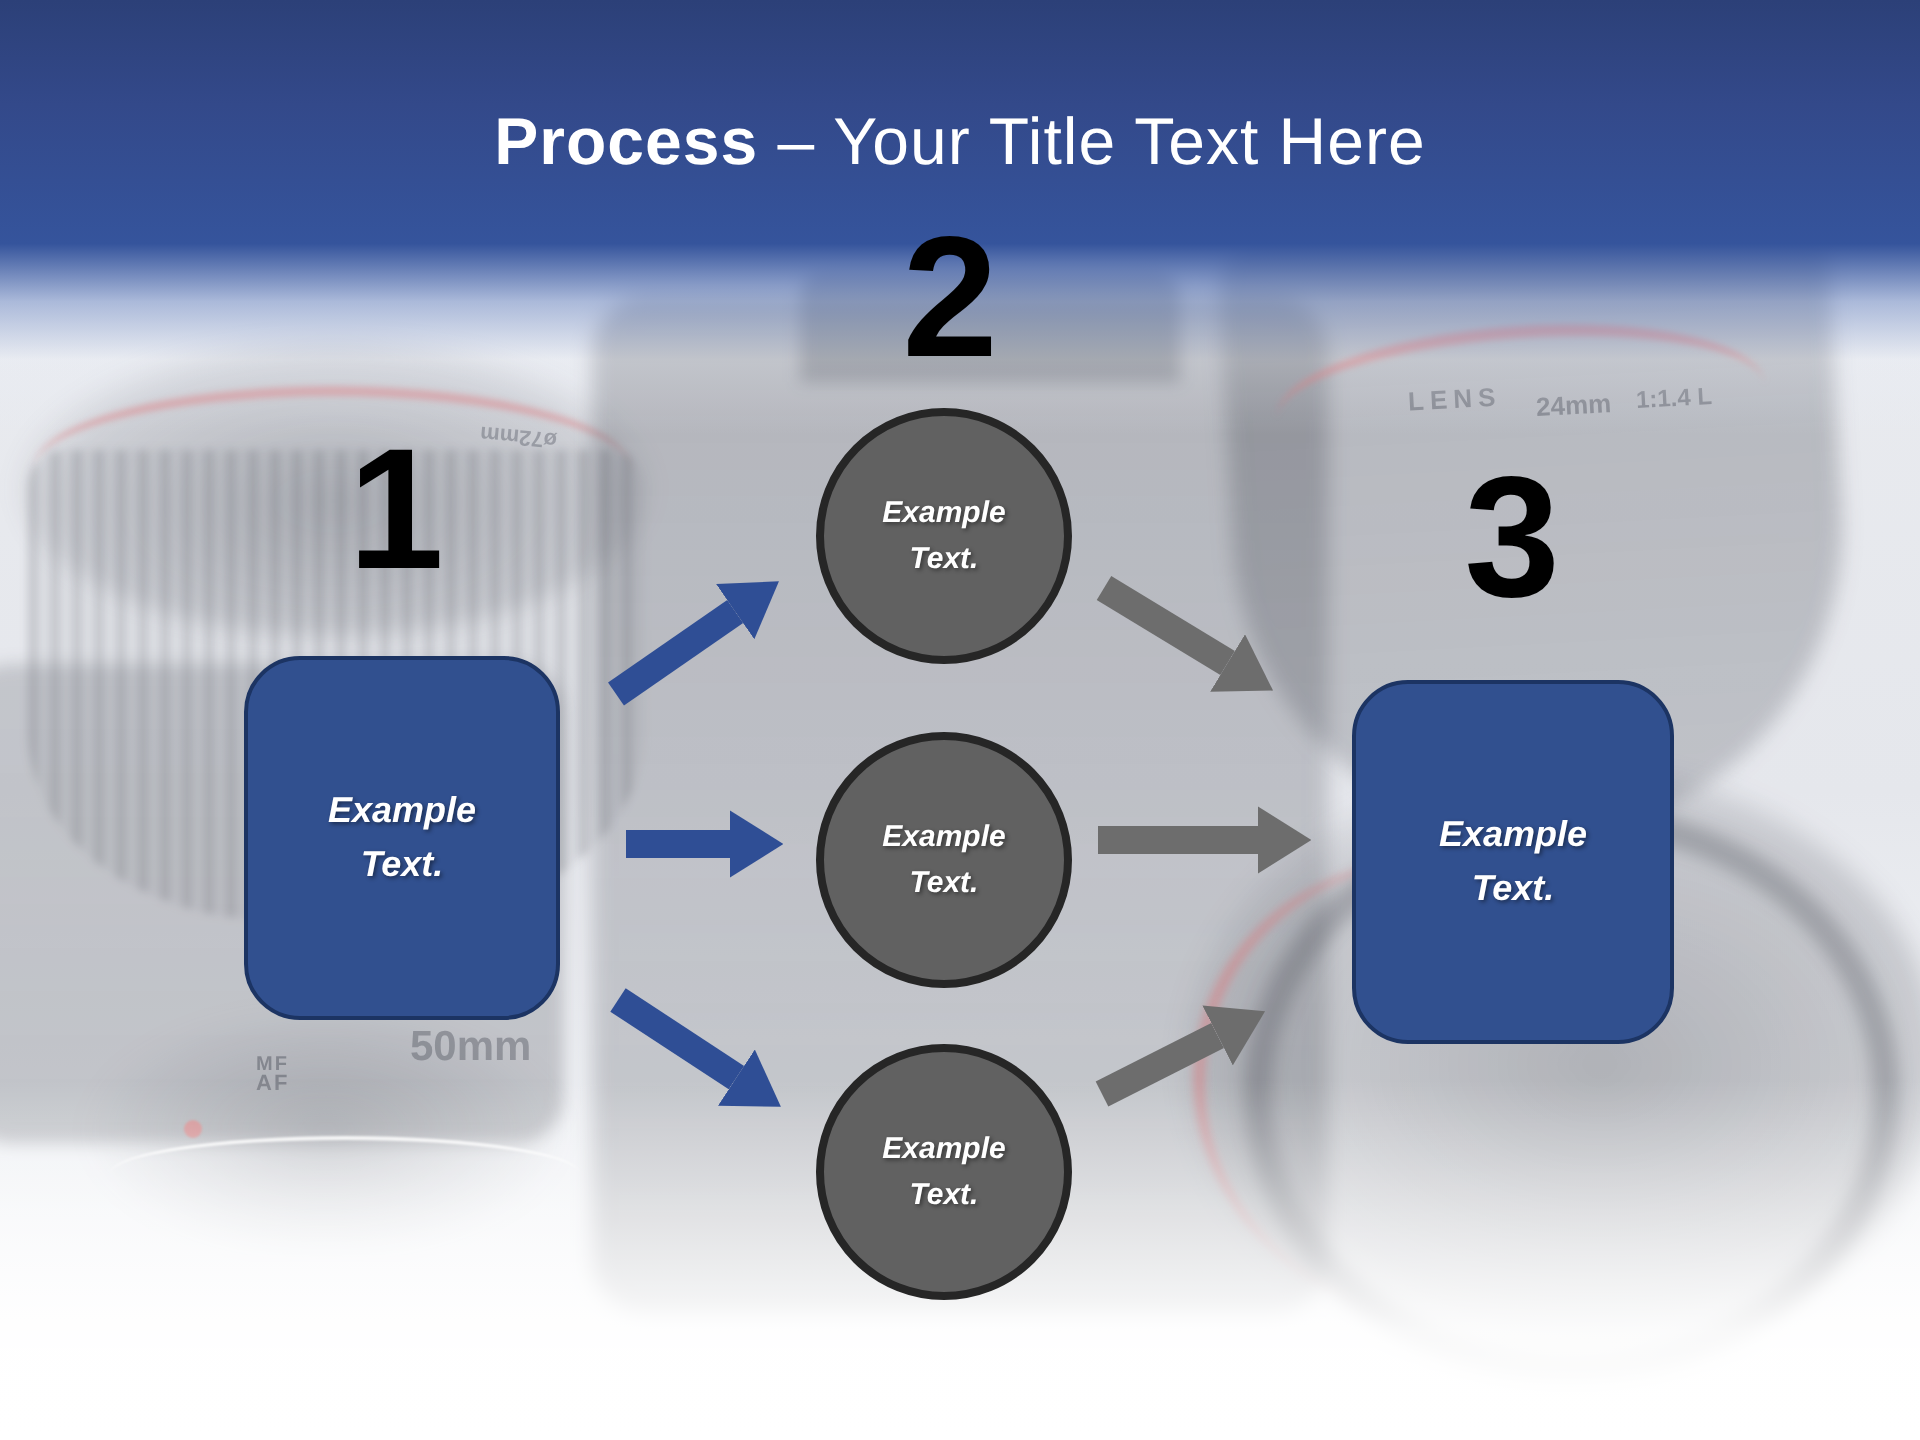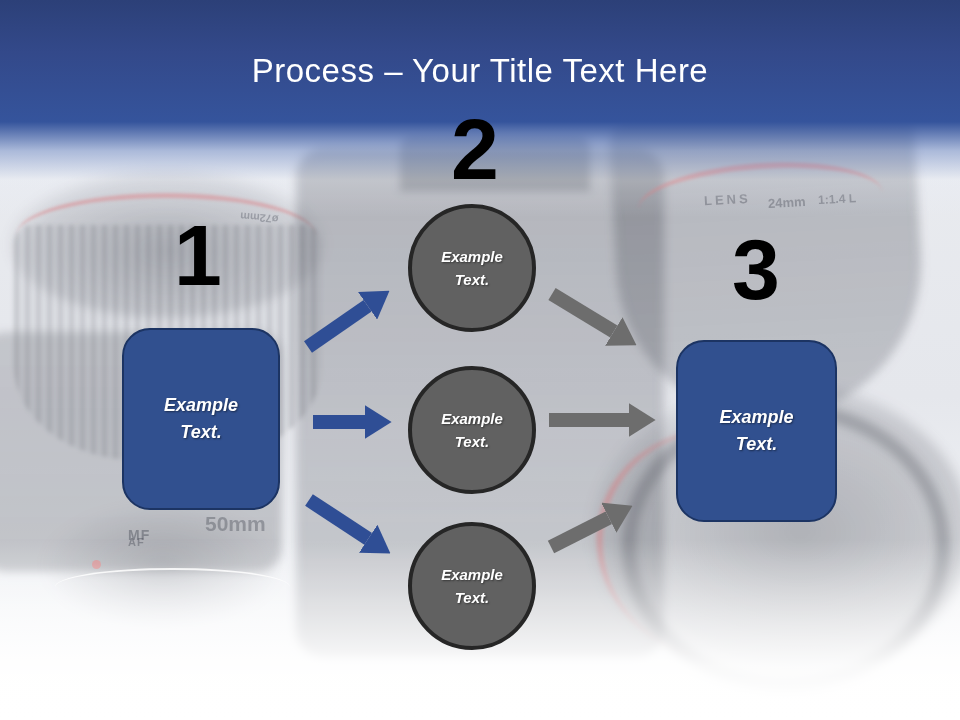--- a/index.html
+++ b/index.html
@@ -34,36 +34,36 @@
   #lens-right-red{left:638px;top:163px;width:245px;height:70px;border-radius:50%;
     border-top:6px solid rgba(216,76,80,.5);filter:blur(1.5px);transform:rotate(-4deg);}
   #lens-big{left:592px;top:382px;width:378px;height:300px;border-radius:50%;
     background:radial-gradient(ellipse at 55% 50%,rgba(30,33,43,.36),rgba(55,58,68,.22) 60%,transparent 78%);filter:blur(6px);}
   #lens-big-ring{left:622px;top:402px;width:300px;height:262px;border-radius:50%;
     border:14px solid rgba(32,35,45,.28);filter:blur(4px);}
   #lens-big-red{left:596px;top:430px;width:250px;height:230px;border-radius:50%;
     border-left:6px solid rgba(220,85,90,.42);filter:blur(2px);transform:rotate(14deg);}
   #txt-filter{left:240px;top:212px;transform:rotate(185deg);font-size:11px;color:rgba(50,55,70,.4);}
   #txt-af{left:128px;top:536px;font-size:11px;letter-spacing:1px;}
-  #txt-mf{left:128px;top:527px;font-size:14px;letter-spacing:1px;}
+  #txt-mf{left:128px;top:527px;font-size:10px;letter-spacing:1px;}
   #txt-50mm{left:205px;top:512px;font-size:21px;color:rgba(55,60,72,.45);text-align:right;}
   #txt-lens{left:704px;top:192px;font-size:13px;letter-spacing:3px;transform:rotate(-3deg);}
   #txt-24mm{left:768px;top:195px;font-size:13px;transform:rotate(-3deg);}
   #txt-ap{left:818px;top:192px;font-size:12px;transform:rotate(-3deg);}
   #bottom-fade{left:0;top:540px;width:960px;height:180px;
     background:linear-gradient(180deg,rgba(255,255,255,0),rgba(255,255,255,.9) 70%,#fff 100%);}
   #white-veil{inset:0;background:rgba(255,255,255,.16);}
 
   
   .header{position:absolute;left:0;top:0;width:960px;height:290px;z-index:2;pointer-events:none;
     background:linear-gradient(180deg,#2c4078 0%,#33498a 18%,#35549c 42%,rgba(120,145,200,.55) 52%,
                rgba(235,240,250,.25) 62%,rgba(255,255,255,0) 75%);}
   .title{position:absolute;left:0;top:52px;width:960px;text-align:center;z-index:3;
     color:#fff;font-size:33px;font-weight:400;letter-spacing:.5px;}
-  .title .t-bold{font-weight:400;margin-top:12px;}
+  .title .t-bold{font-weight:700;margin-top:12px;}
 
   
   .arrows{position:absolute;inset:0;z-index:4;}
   .num{position:absolute;z-index:5;transform:translateX(-50%);color:#000;
     font-size:86px;font-weight:700;line-height:1;letter-spacing:-2px;}
   #num1{left:197px;top:212px;} #num2{left:474px;top:106px;} #num3{left:755px;top:226px;}
   .box{position:absolute;z-index:5;background:#31508f;border:2px solid #1c3463;border-radius:28px;
     display:flex;flex-direction:column;align-items:center;justify-content:center;
     color:#fff;font-size:18px;line-height:27px;font-weight:700;font-style:italic;
     text-shadow:1px 1px 2px rgba(0,0,0,.45);}

